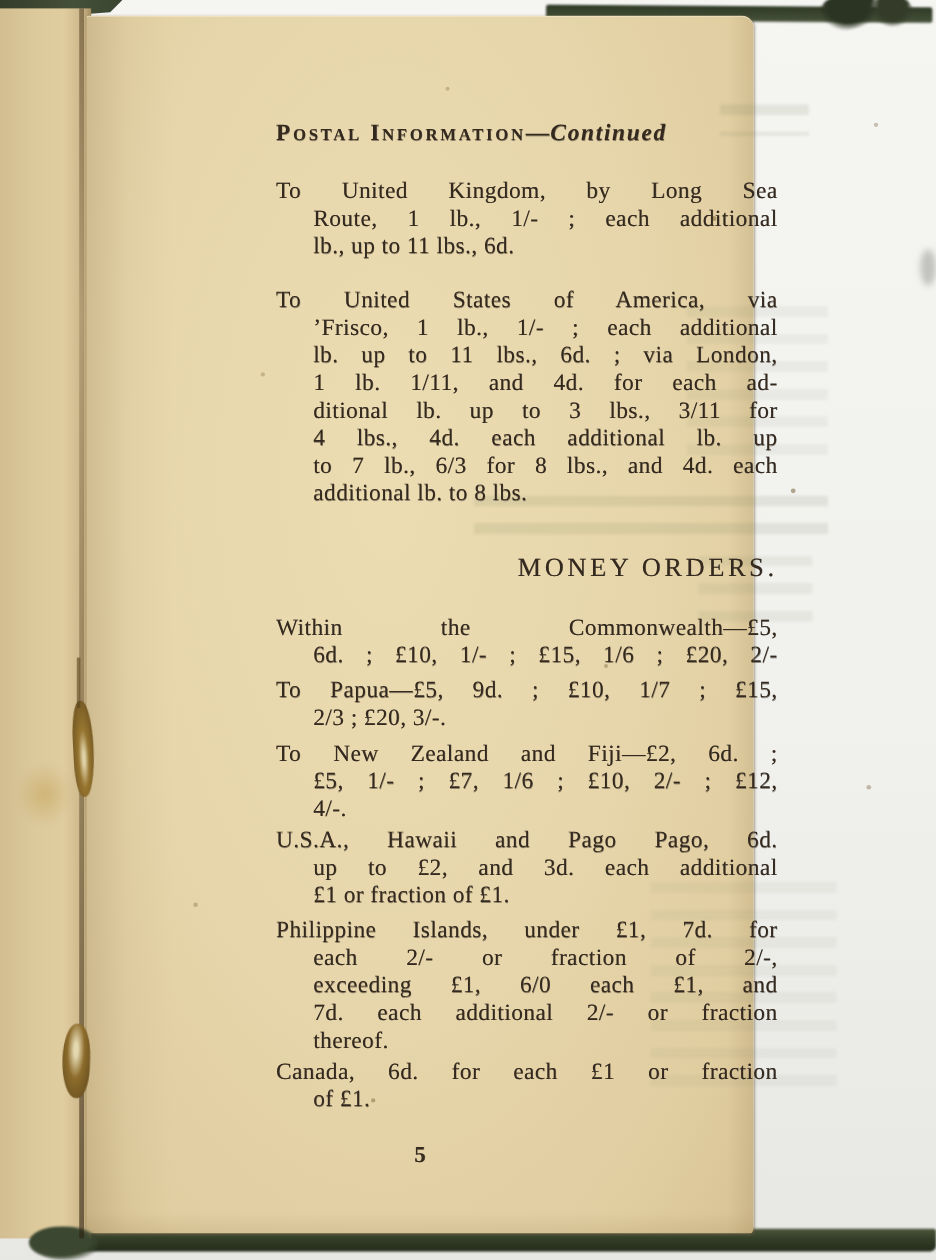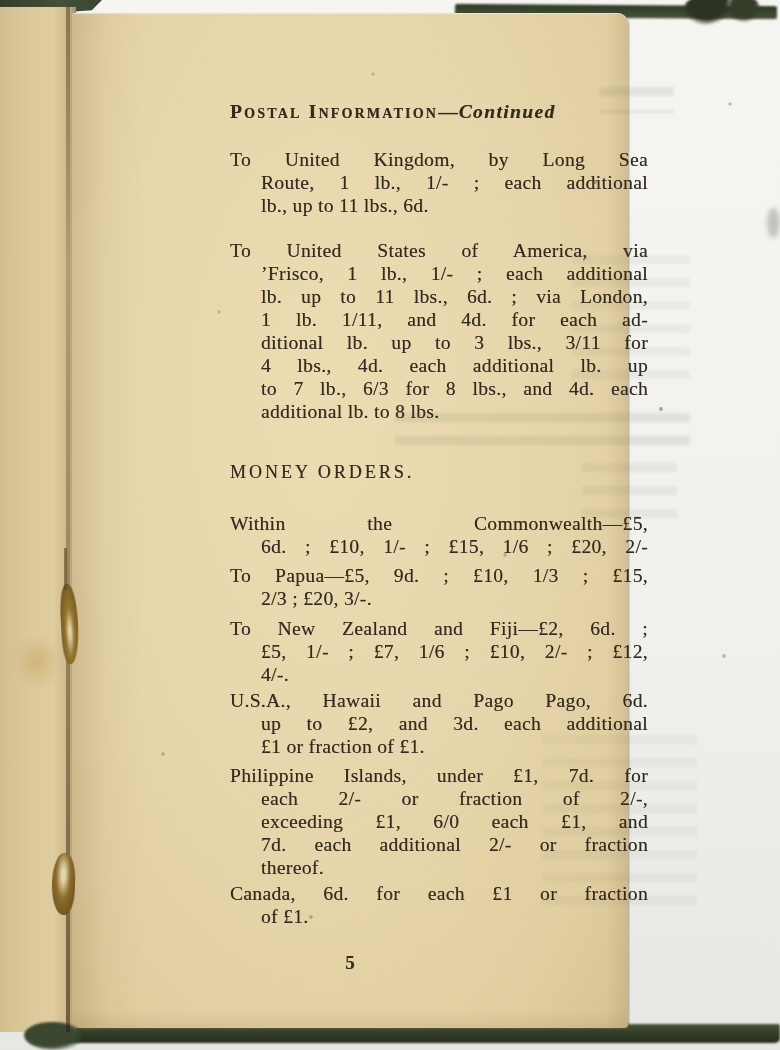--- a/index.html
+++ b/index.html
@@ -129,21 +129,21 @@
 
   .para{margin:0;}
   .line{text-align:justify;text-align-last:justify;}
   .line.cont{padding-left:31px;}
   .line.lastline{text-align-last:left;}
 
   #postal-paras .para:nth-child(1){margin-top:24px;}
   #postal-paras .para:nth-child(2){margin-top:22px;}
 
   .section-heading{
-    margin-top:37px;text-align:left;font-size:18px;line-height:25px;
+    margin-top:37px;text-align:right;font-size:22px;line-height:25px;
     letter-spacing:3px;
   }
   #money-paras .para:nth-child(1){margin-top:27px;}
   #money-paras .para:nth-child(2){margin-top:6px;}
   #money-paras .para:nth-child(3){margin-top:7px;}
   #money-paras .para:nth-child(4){margin-top:3px;}
   #money-paras .para:nth-child(5){margin-top:6px;}
   #money-paras .para:nth-child(6){margin-top:3px;}
 
   .page-number{
@@ -200,21 +200,21 @@
         </div>
 
       <div class="section-heading">MONEY ORDERS.</div>
 
       <div id="money-paras">
           <div class="para">
             <div class="line">Within the Commonwealth—£5,</div>
             <div class="line cont">6d. ; £10, 1/- ; £15, 1/6 ; £20, 2/-</div>
           </div>
           <div class="para">
-            <div class="line">To Papua—£5, 9d. ; £10, 1/3 ; £15,</div>
+            <div class="line">To Papua—£5, 9d. ; £10, 1/7 ; £15,</div>
             <div class="line cont lastline">2/3 ; £20, 3/-.</div>
           </div>
           <div class="para">
             <div class="line">To New Zealand and Fiji—£2, 6d. ;</div>
             <div class="line cont">£5, 1/- ; £7, 1/6 ; £10, 2/- ; £12,</div>
             <div class="line cont lastline">4/-.</div>
           </div>
           <div class="para">
             <div class="line">U.S.A., Hawaii and Pago Pago, 6d.</div>
             <div class="line cont">up to £2, and 3d. each additional</div>

